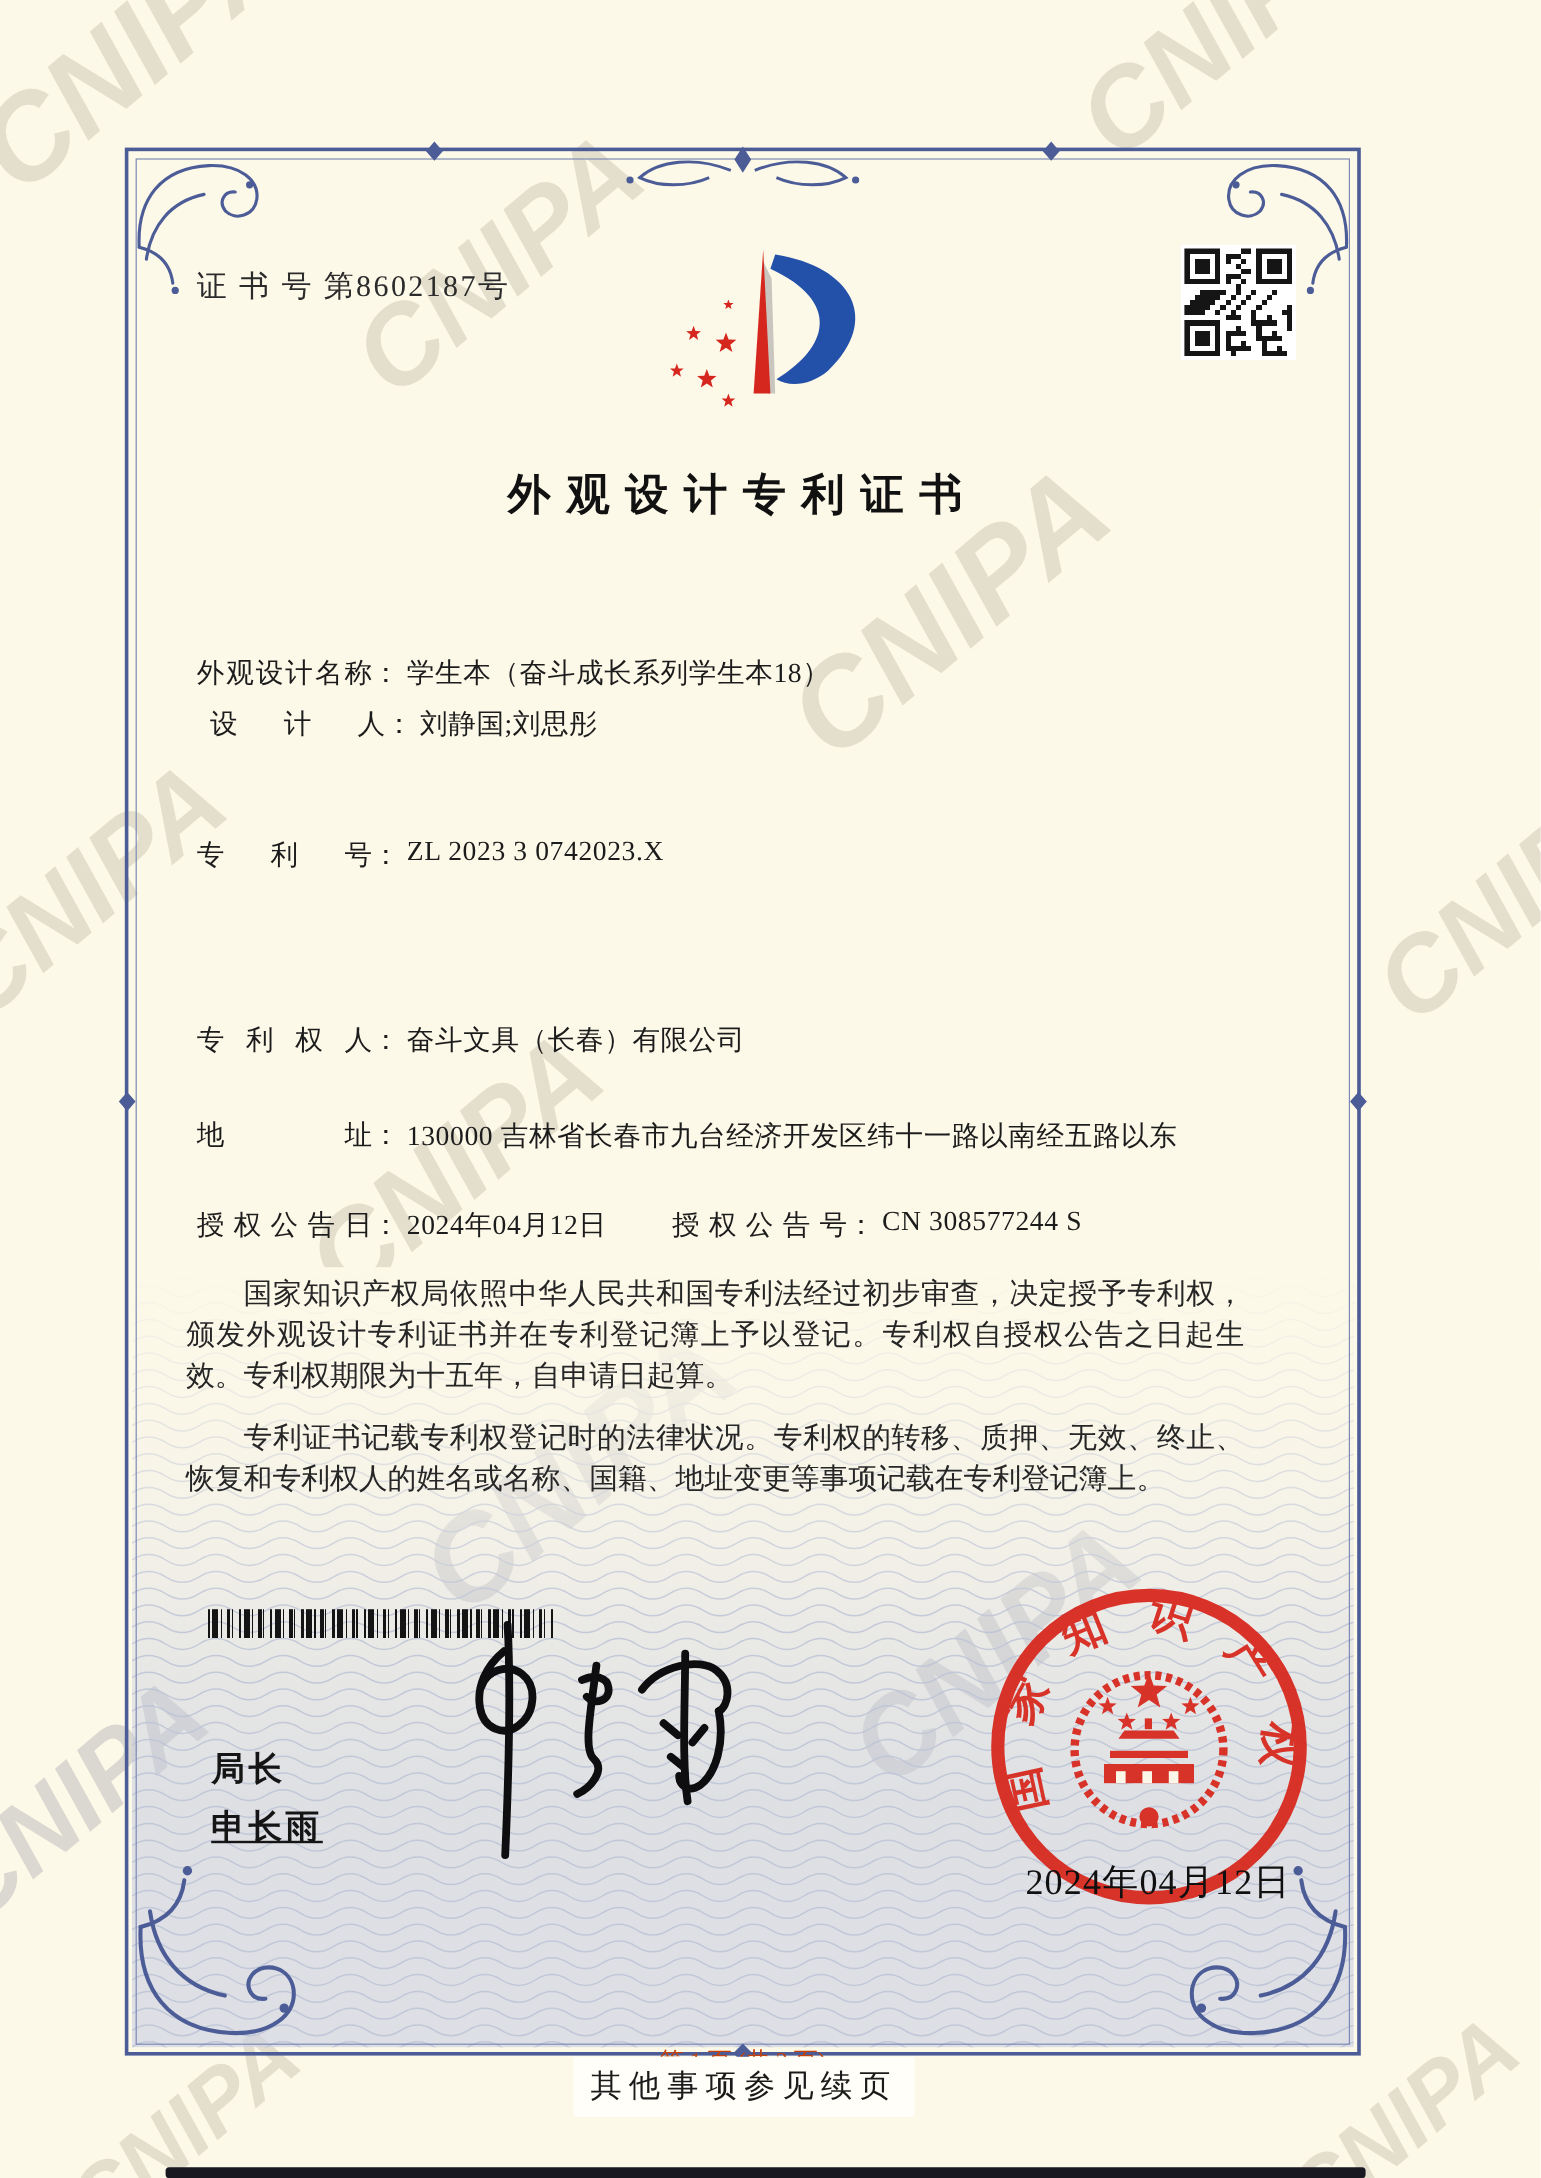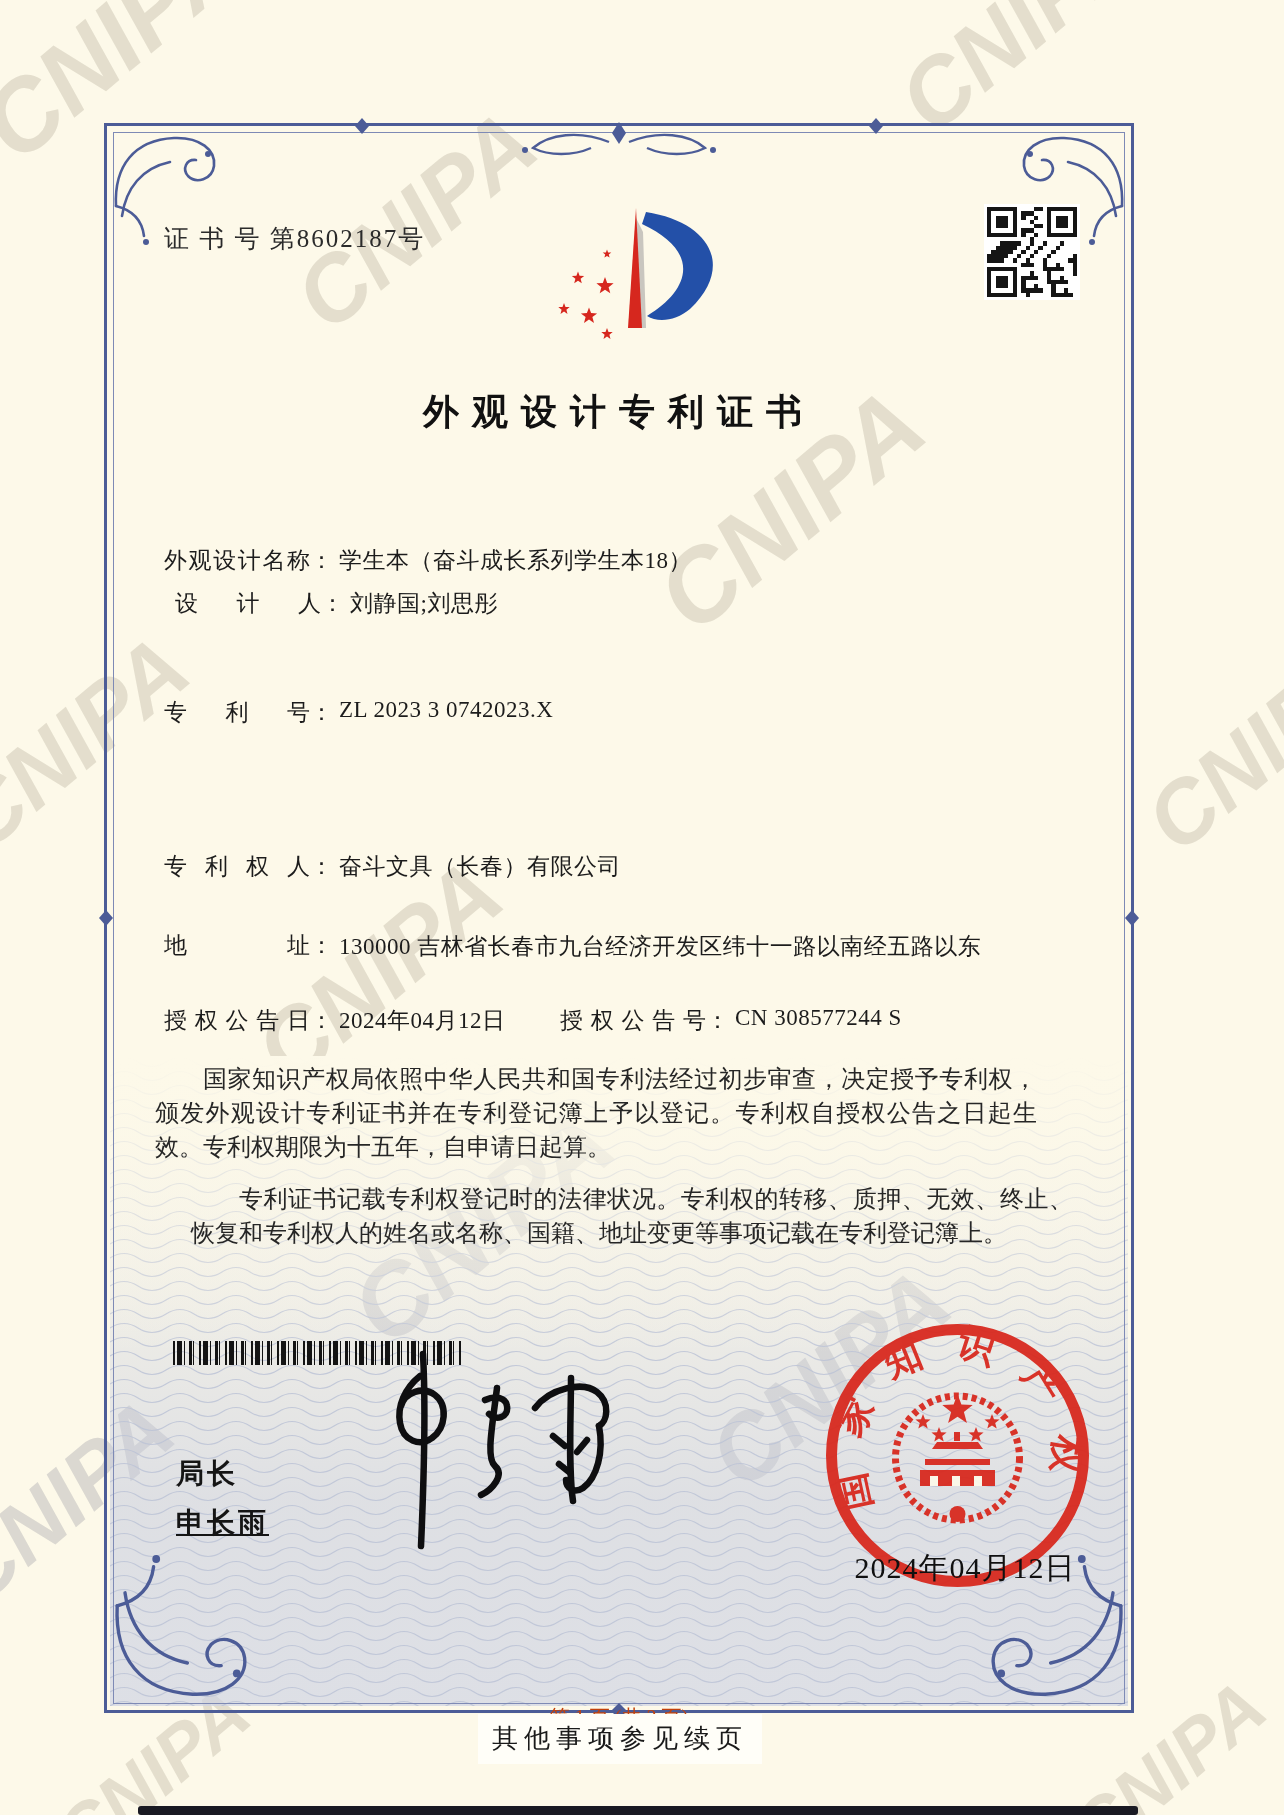--- a/index.html
+++ b/index.html
@@ -333,21 +333,21 @@
     <span class="flabel">地址</span><span class="fcolon">：</span><span class="fvalue addr">130000 吉林省长春市九台经济开发区纬十一路以南经五路以东</span>
   </div>
   <div class="frow" style="top:1005px;">
     <span class="flabel">授权公告日</span><span class="fcolon">：</span><span class="fvalue">2024年04月12日</span>
   </div>
   <div class="frow" style="top:1005px;left:560px;">
     <span class="flabel">授权公告号</span><span class="fcolon">：</span><span class="fvalue">CN 308577244 S</span>
   </div>
 
   <div class="para" style="top:1062px;">国家知识产权局依照中华人民共和国专利法经过初步审查，决定授予专利权，颁发外观设计专利证书并在专利登记簿上予以登记。专利权自授权公告之日起生效。专利权期限为十五年，自申请日起算。</div>
-  <div class="para" style="top:1182px;margin-left:36px;">专利证书记载专利权登记时的法律状况。专利权的转移、质押、无效、终止、恢复和专利权人的姓名或名称、国籍、地址变更等事项记载在专利登记簿上。</div>
+  <div class="para" style="top:1182px;">专利证书记载专利权登记时的法律状况。专利权的转移、质押、无效、终止、恢复和专利权人的姓名或名称、国籍、地址变更等事项记载在专利登记簿上。</div>
 
   <div class="barcode"></div>
 
   <div class="director-title">局长</div>
   <div class="director-name">申长雨</div>
 
   <svg class="signature" width="300" height="215" viewBox="0 0 300 215" fill="none" stroke="#0e0e10" stroke-width="6.5" stroke-linecap="round" aria-label="申长雨">
     <path d="M85 28 C70 40 62 58 65 75 C68 93 85 99 97 90 C111 80 113 57 100 47 C88 38 70 44 66 58"></path>
     <path d="M88 6 C91 60 89 130 86 198"></path>
     <path d="M150 52 C161 47 171 50 172 58 C174 70 160 73 154 66"></path>

